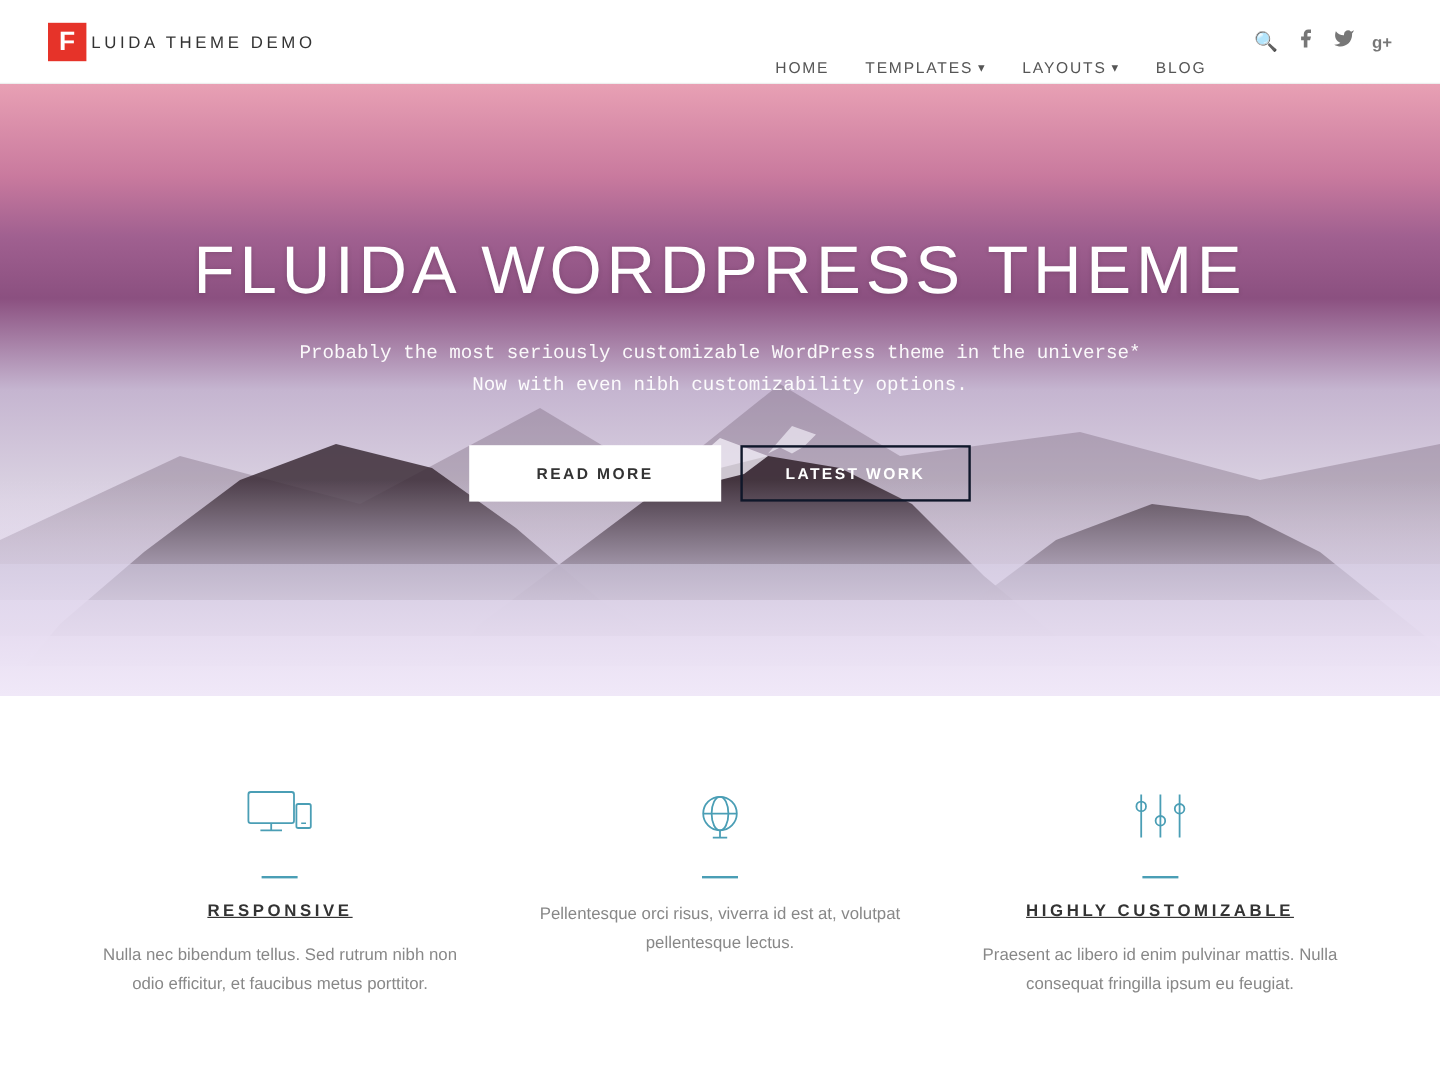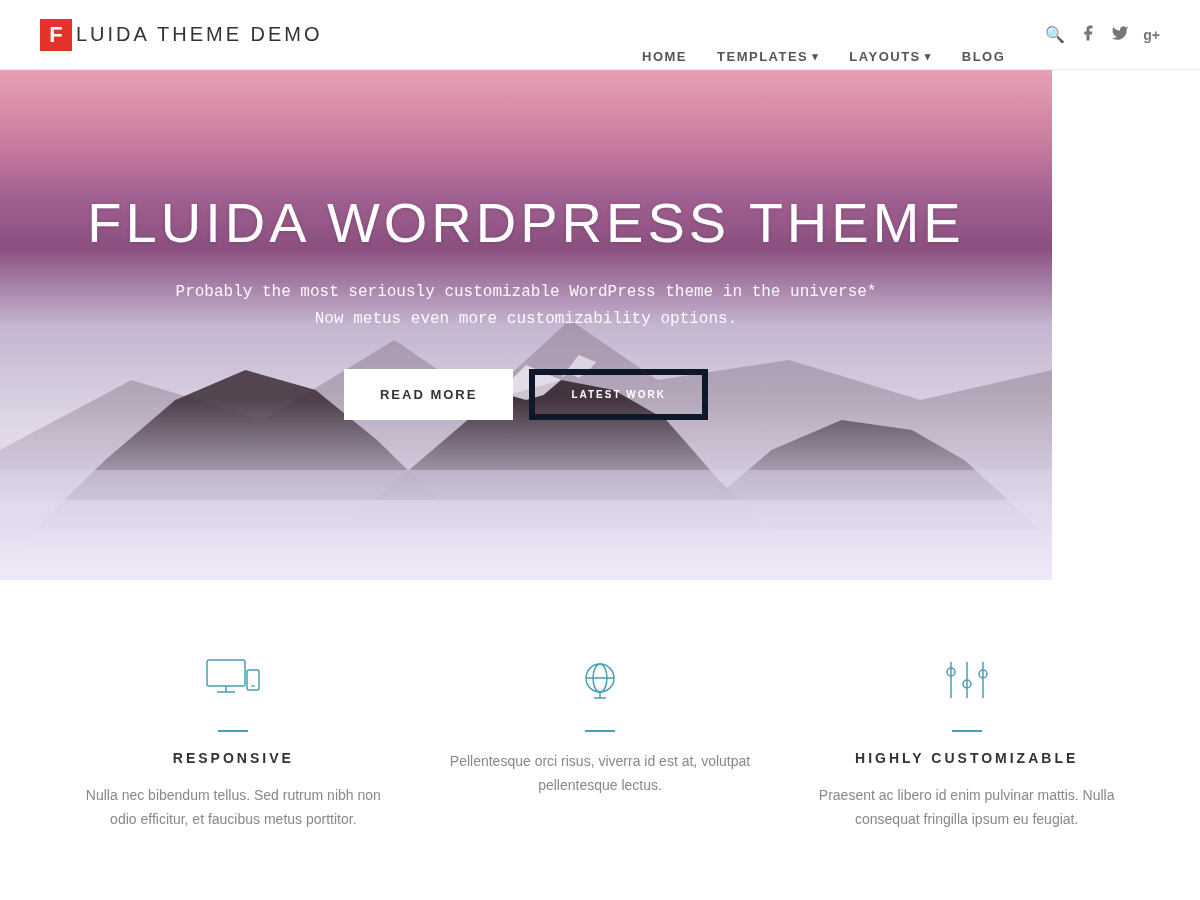--- a/index.html
+++ b/index.html
@@ -27,34 +27,34 @@
       font-size: 22px;
       font-weight: bold;
       width: 32px;
       height: 32px;
       display: flex;
       align-items: center;
       justify-content: center;
       margin-right: 4px;
     }
     .logo-text {
-      font-size: 20px;
+      font-size: 14px;
       font-weight: 300;
       letter-spacing: 3px;
       color: #333;
       text-transform: uppercase;
     }
     nav {
       display: flex;
       align-items: center;
       gap: 30px;
     }
     .nav-item {
       font-size: 13px;
-      font-weight: 700;
+      font-weight: 400;
       letter-spacing: 1.5px;
       color: #555;
       text-decoration: none;
       text-transform: uppercase;
       cursor: pointer;
       display: flex;
       align-items: center;
       gap: 4px;
       margin-top: 44px;
     }
@@ -70,21 +70,21 @@
     }
     .nav-icon {
       color: #777;
       font-size: 16px;
       cursor: pointer;
       text-decoration: none;
     }
 
     
     .hero {
-      width: 1052px;
+      width: 1200px;
       height: 510px;
       position: relative;
       overflow: hidden;
       display: flex;
       align-items: center;
       justify-content: center;
       flex-direction: column;
     }
     .hero-bg {
       position: absolute;
@@ -146,36 +146,36 @@
       margin-bottom: 36px;
       opacity: 0.95;
       font-family: Liberation Mono, monospace;
     }
     .hero-buttons {
       display: flex;
       gap: 16px;
       justify-content: center;
     }
     .btn-solid {
-      padding: 14px 36px;
+      padding: 14px 56px;
       background: #fff;
       color: #333;
       border: none;
       font-size: 13px;
       font-weight: 600;
       letter-spacing: 2px;
       text-transform: uppercase;
       cursor: pointer;
     }
     .btn-outline {
       padding: 14px 36px;
       background: transparent;
       color: #fff;
-      border: 6px solid #0f172a;
-      font-size: 10px;
+      border: 2px solid #0f172a;
+      font-size: 13px;
       font-weight: 600;
       letter-spacing: 2px;
       text-transform: uppercase;
       cursor: pointer;
     }
 
     
     .features {
       background: #fff;
       display: flex;
@@ -206,20 +206,21 @@
       background: #4a9eb5;
       margin: 0 auto 18px;
     }
     .feature-title {
       font-size: 14px;
       font-weight: 600;
       letter-spacing: 3px;
       text-transform: uppercase;
       color: #333;
       margin-bottom: 18px;
+      text-decoration: underline;
     }
     .feature-text {
       font-size: 14px;
       color: #888;
       line-height: 1.7;
     }
   </style>
 </head>
 <body>
 
@@ -272,21 +273,21 @@
       <rect x="0" y="330" width="1200" height="50" fill="rgba(238,230,248,0.75)"></rect>
       <rect x="0" y="355" width="1200" height="25" fill="rgba(245,238,252,0.85)"></rect>
     </svg>
   </div>
   <div class="hero-fog"></div>
 
   <div class="hero-content">
     <h1 class="hero-title">FLUIDA WORDPRESS THEME</h1>
     <p class="hero-subtitle">
       <span>Probably the most seriously customizable WordPress theme in the universe*</span><br>
-      <span>Now metus even more customizability options.</span>
+      <span>Now with even nibh customizability options.</span>
     </p>
     <div class="hero-buttons">
       <button class="btn-solid">READ MORE</button>
       <button class="btn-outline">LATEST WORK</button>
     </div>
   </div>
 </section>
 
 <section class="features">
 

